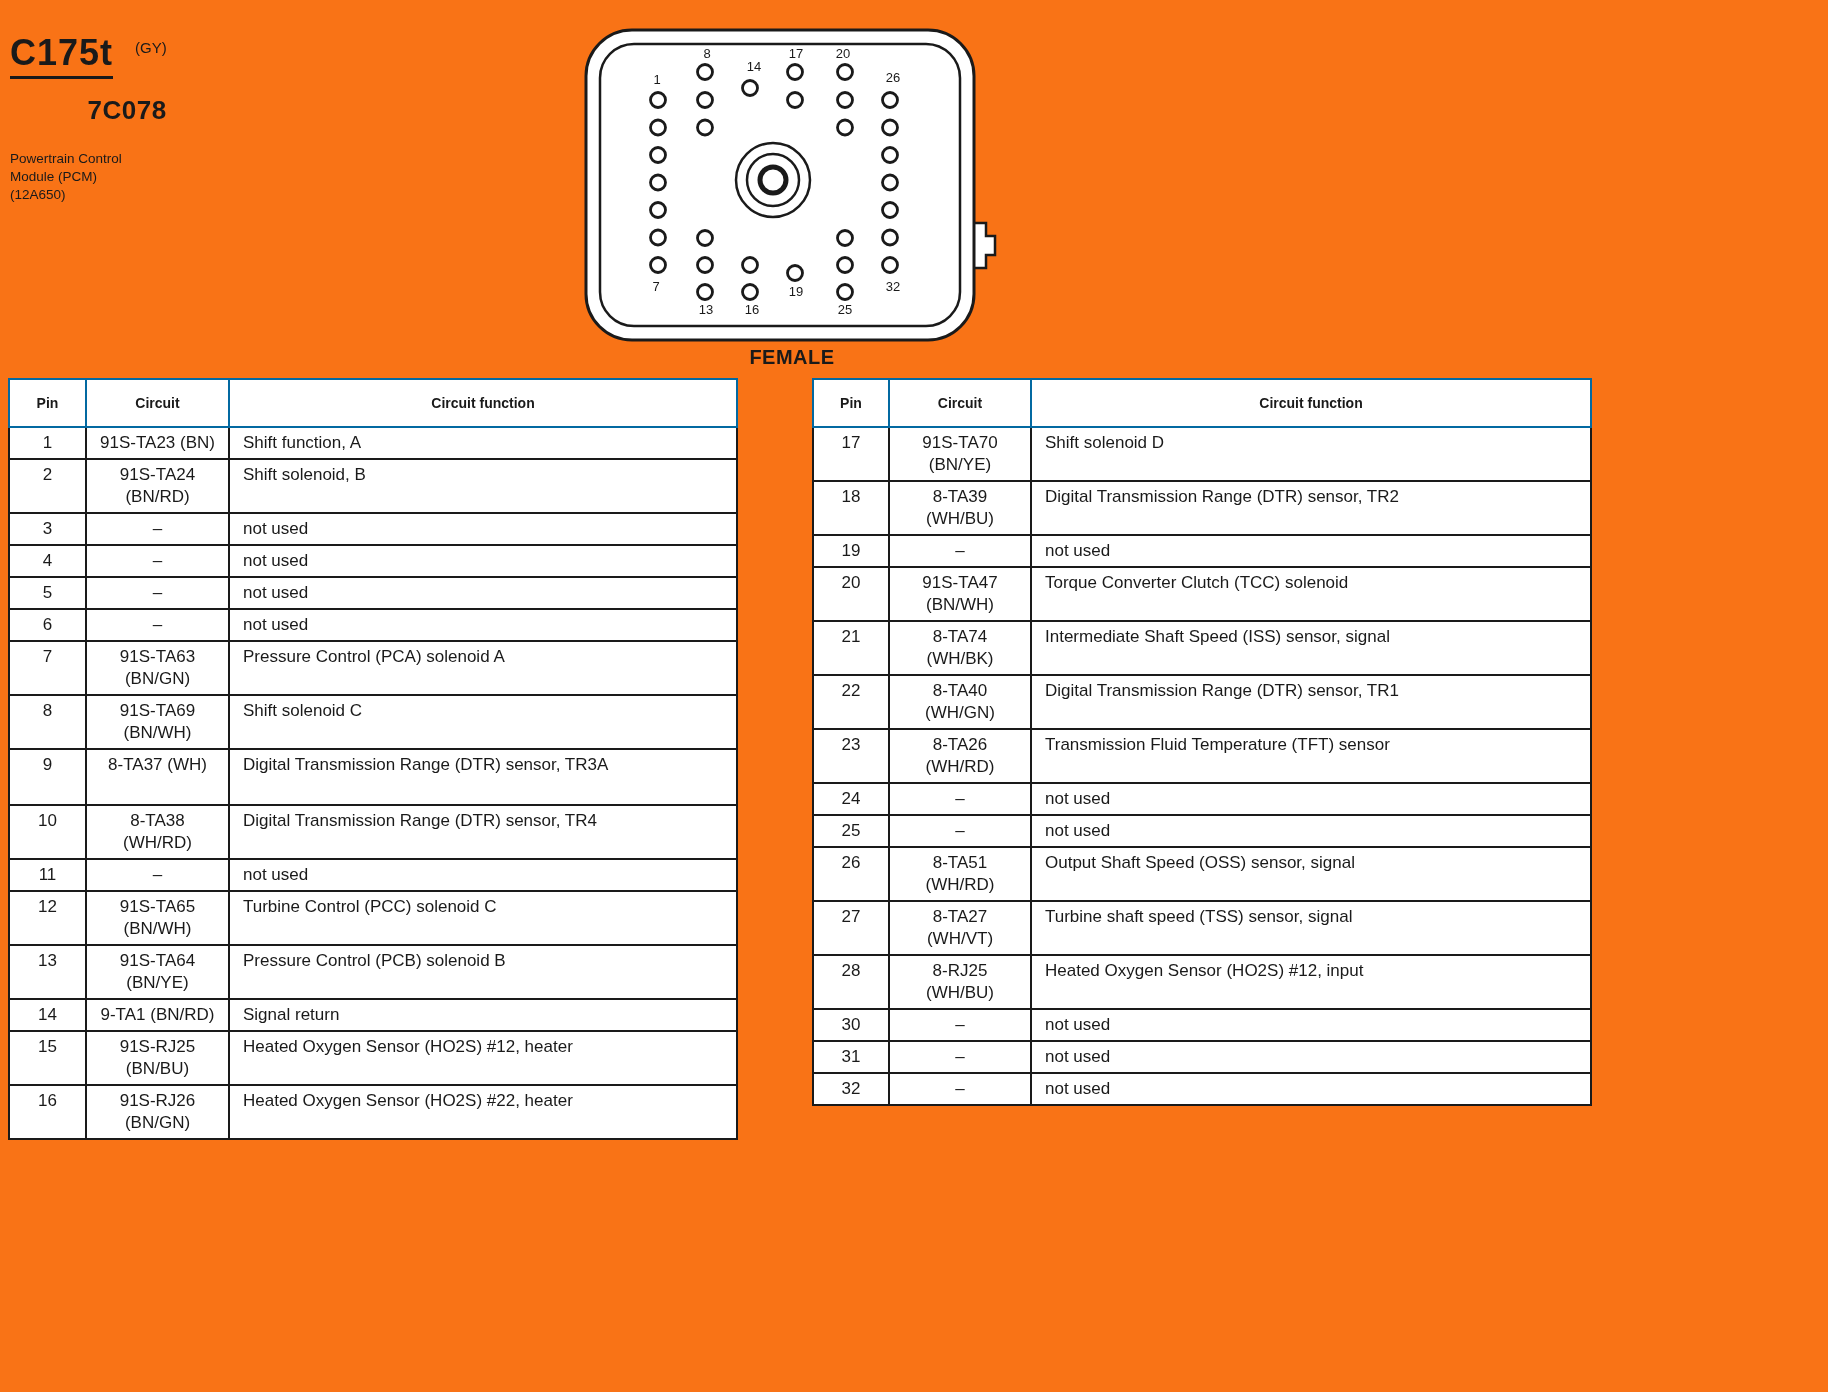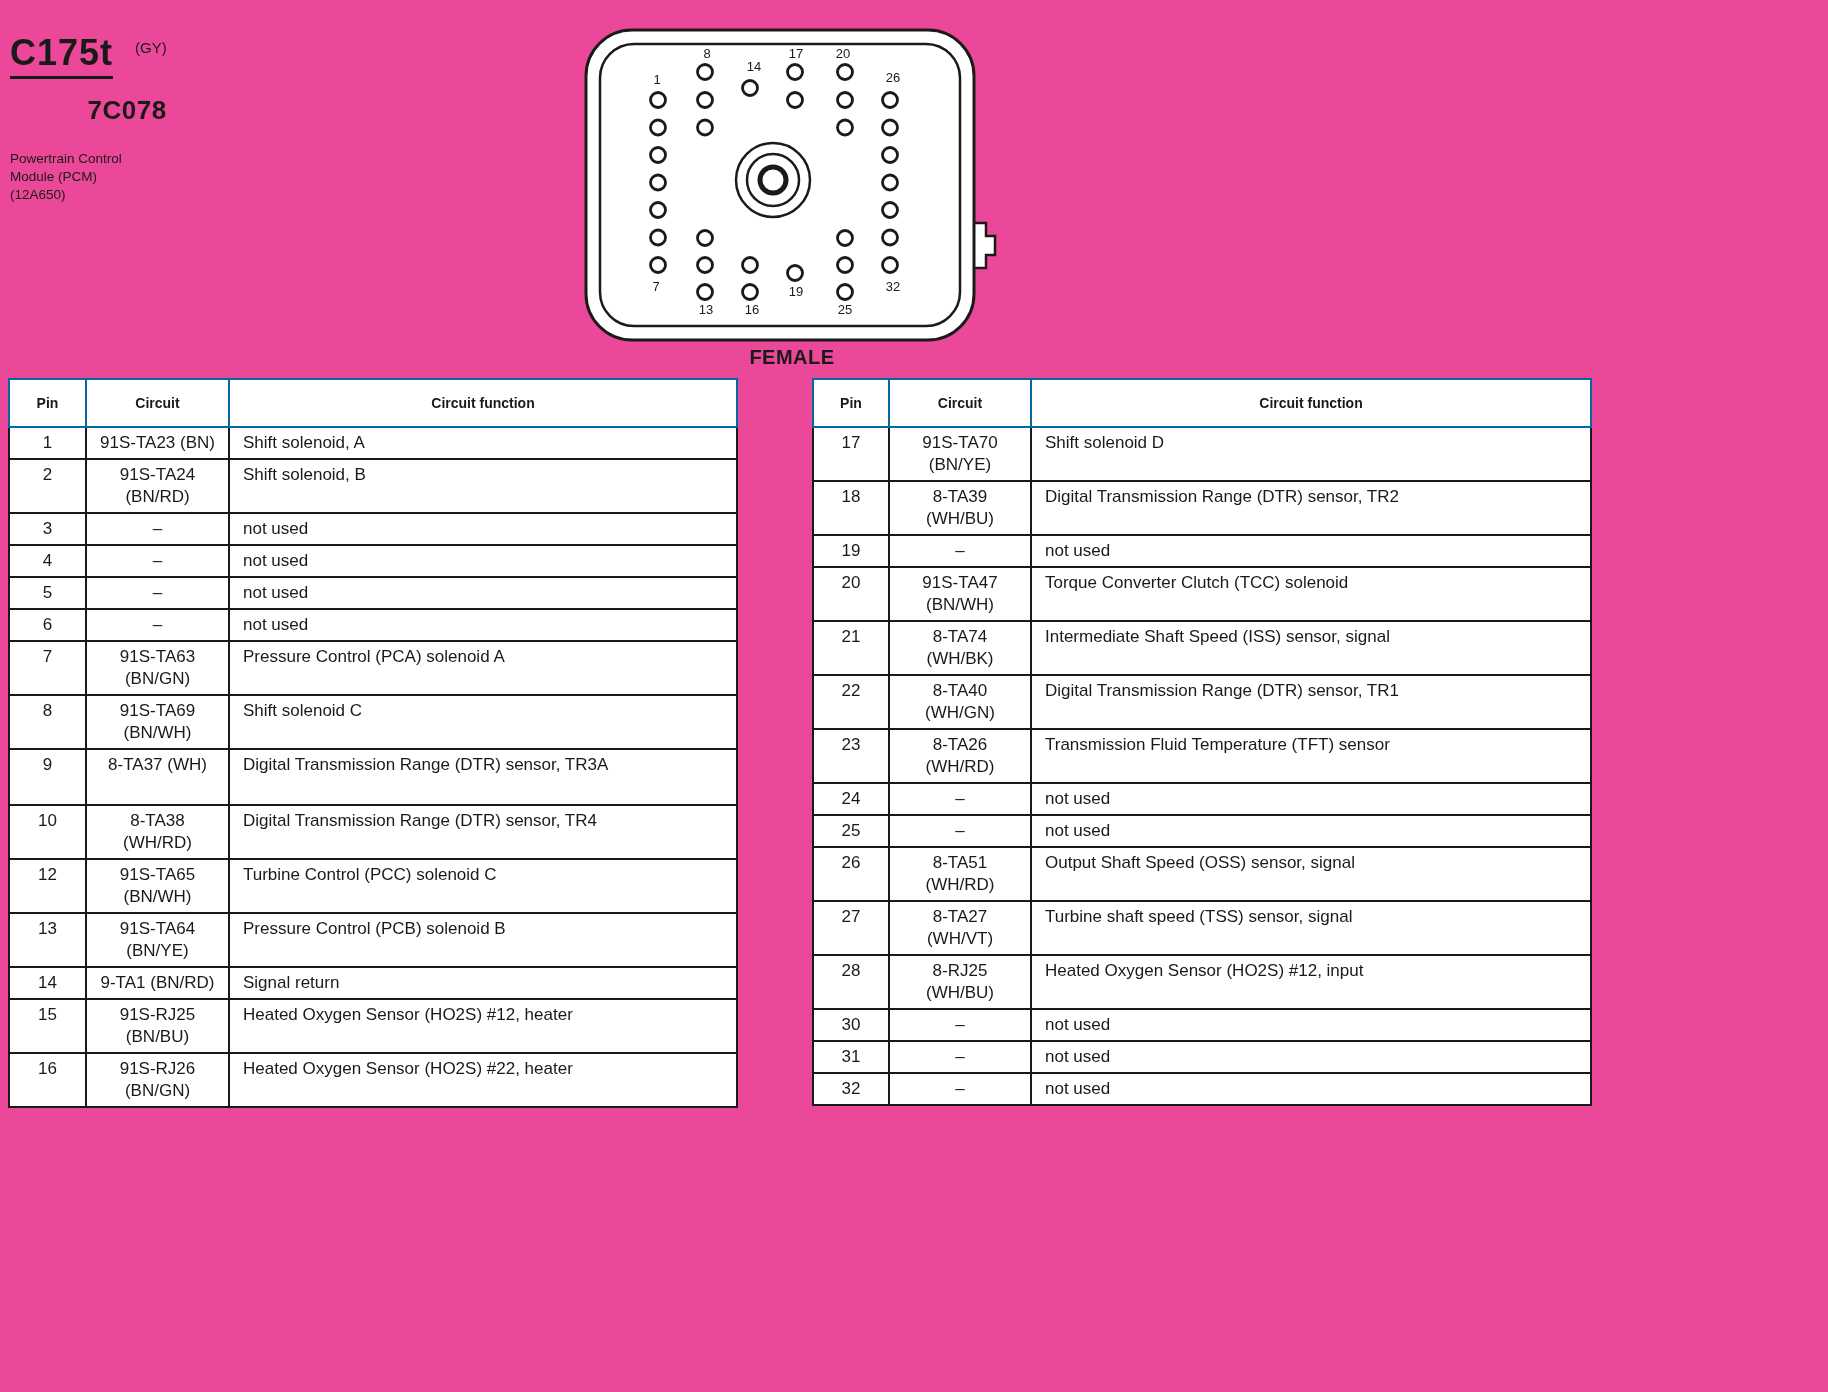--- a/index.html
+++ b/index.html
@@ -1,20 +1,20 @@
 <!DOCTYPE html>
 <html><head>
 <meta charset="utf-8">
 <style>
   html, body { margin: 0; padding: 0; background: #fff; }
   .page {
     position: relative;
     width: 1828px;
     height: 1392px;
-    background: #ec4899;
+    background: #f97316;
     font-family: "Liberation Sans", sans-serif;
     color: #1a1a1a;
     overflow: hidden;
   }
 
   
   .id-block { position: absolute; left: 10px; top: 32px; }
   .connector-id {
     display: inline-block;
     font-size: 36px;
@@ -179,21 +179,21 @@
       <tr>
         <th>Pin</th>
         <th>Circuit</th>
         <th>Circuit function</th>
       </tr>
     </thead>
     <tbody>
         <tr>
           <td class="pin">1</td>
           <td class="circuit">91S-TA23 (BN)</td>
-          <td class="function">Shift solenoid, A</td>
+          <td class="function">Shift function, A</td>
         </tr>
         <tr>
           <td class="pin">2</td>
           <td class="circuit">91S-TA24
 (BN/RD)</td>
           <td class="function">Shift solenoid, B</td>
         </tr>
         <tr>
           <td class="pin">3</td>
           <td class="circuit">–</td>
@@ -229,20 +229,25 @@
         <tr class="tall">
           <td class="pin">9</td>
           <td class="circuit">8-TA37 (WH)</td>
           <td class="function">Digital Transmission Range (DTR) sensor, TR3A</td>
         </tr>
         <tr>
           <td class="pin">10</td>
           <td class="circuit">8-TA38
 (WH/RD)</td>
           <td class="function">Digital Transmission Range (DTR) sensor, TR4</td>
+        </tr>
+        <tr>
+          <td class="pin">11</td>
+          <td class="circuit">–</td>
+          <td class="function">not used</td>
         </tr>
         <tr>
           <td class="pin">12</td>
           <td class="circuit">91S-TA65
 (BN/WH)</td>
           <td class="function">Turbine Control (PCC) solenoid C</td>
         </tr>
         <tr>
           <td class="pin">13</td>
           <td class="circuit">91S-TA64

